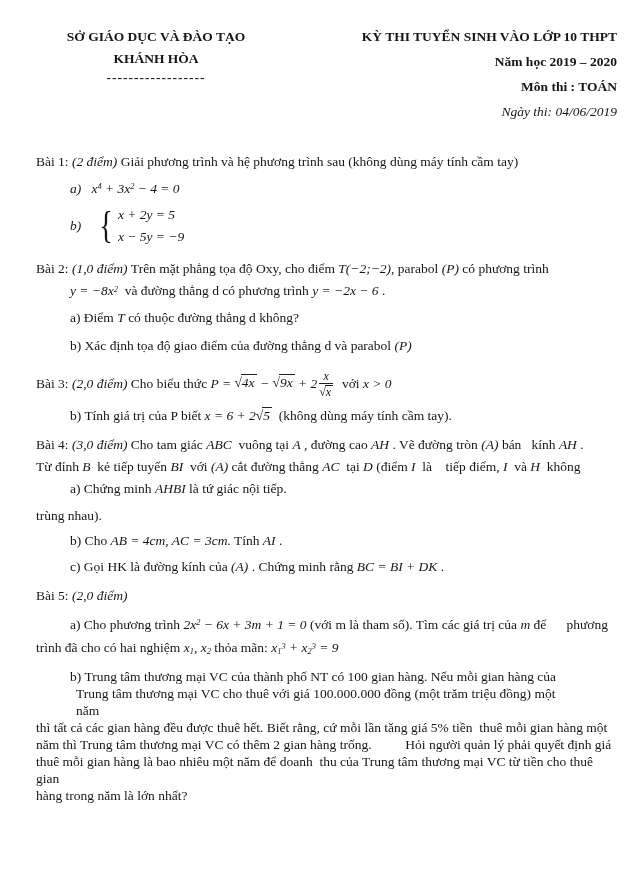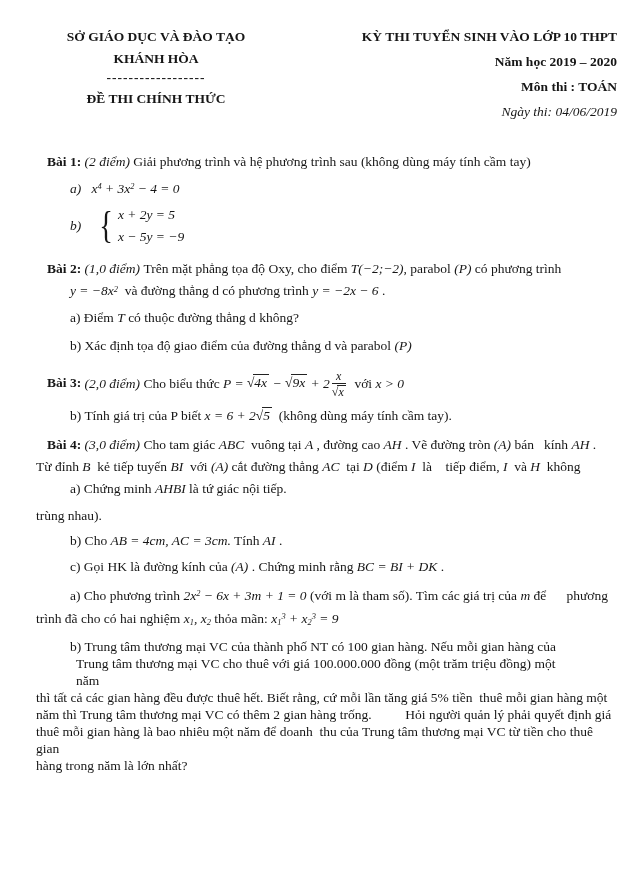--- a/index.html
+++ b/index.html
@@ -16,21 +16,21 @@
   .h-left .hline { margin-bottom:3px; }
   .h-left .divider { font-weight:bold; letter-spacing:1px; margin-bottom:3px; line-height:1.1; }
   .h-right { width:334px; margin-left:auto; text-align:right; }
   .h-right .hline { margin-bottom:6px; }
   .bold { font-weight:bold; }
   .ital { font-style:italic; }
   .uline { text-decoration:underline; text-underline-offset:2px; }
 
   
   .line { white-space:pre-wrap; }
-  .plabel { font-weight:bold;margin-left:11px; }
+  .plabel { font-weight:normal; }
   .pts { font-style:italic; }
   .m { font-style:italic; }
   .ind { padding-left:34px; }
   .ind2 { padding-left:40px; }
 
   sup,sub { font-size:0.62em; line-height:0; }
   sup { vertical-align:baseline; position:relative; top:-0.45em; }
   sub { vertical-align:baseline; position:relative; top:0.22em; }
 
   
@@ -54,21 +54,20 @@
 </head>
 <body>
 
 <div class="page">
 
   <div class="header">
     <div class="h-left">
       <div class="hline">SỞ GIÁO DỤC VÀ ĐÀO TẠO</div>
       <div class="hline">KHÁNH HÒA</div>
       <div class="divider">------------------</div>
-      <div class="hline">ĐỀ THI CHÍNH THỨC</div>
     </div>
     <div class="h-right">
       <div class="hline bold">KỲ THI TUYỂN SINH VÀO LỚP 10 THPT</div>
       <div class="hline bold">Năm học 2019 – 2020</div>
       <div class="hline bold">Môn thi : TOÁN</div>
       <div class="hline ital">Ngày thi: 04/06/2019</div>
     </div>
   </div>
 
   <div>
@@ -92,20 +91,21 @@
   <div>
     <div class="line mb3"><b class="plabel">Bài 4: </b><i class="pts">(3,0 điểm) </i><span>Cho tam giác </span><span class="m">ABC</span><span>  vuông tại </span><span class="m">A</span><span> , đường cao </span><span class="m">AH</span><span> . Vẽ đường tròn </span><span class="m">(A)</span><span> bán   kính </span><span class="m">AH</span><span> .</span></div>
     <div class="line mb3"><span>Từ đỉnh </span><span class="m">B</span><span>  kẻ tiếp tuyến </span><span class="m">BI</span><span>  với </span><span class="m">(A)</span><span> cắt đường thẳng </span><span class="m">AC</span><span>  tại </span><span class="m">D</span><span> (điểm </span><span class="m">I</span><span>  là    tiếp điểm, </span><span class="m">I</span><span>  và </span><span class="m">H</span><span>  không</span></div>
     <div class="line ind mb7"><span>a) Chứng minh </span><span class="m">AHBI</span><span> là tứ giác nội tiếp.</span></div>
     <div class="line mb6">trùng nhau).</div>
     <div class="line ind mb7"><span>b) Cho </span><span class="m">AB = 4cm, AC = 3cm.</span><span> Tính </span><span class="m">AI</span><span> .</span></div>
     <div class="line ind mb10"><span>c) Gọi HK là đường kính của </span><span class="m">(A)</span><span> . Chứng minh rằng </span><span class="m">BC = BI + DK</span><span> .</span></div>
   </div>
 
   <div>
+    <div class="line mb10"><b class="plabel">Bài 5: </b><i class="pts">(2,0 điểm)</i></div>
     <div class="line ind mb4"><span>a) Cho phương trình </span><span class="m"><span>2x</span><sup>2</sup><span> − 6x + 3m + 1 = 0</span></span><span> (với m là tham số). Tìm các giá trị của </span><span class="m">m</span><span> để      phương</span></div>
     <div class="line mb10"><span>trình đã cho có hai nghiệm </span><span class="m"><span>x</span><sub>1</sub><span>, x</span><sub>2</sub></span><span> thỏa mãn: </span><span class="m"><span>x</span><sub>1</sub><sup>3</sup><span> + x</span><sub>2</sub><sup>3</sup><span> = 9</span></span></div>
     <div class="line ind tight">b) Trung tâm thương mại VC của thành phố NT có 100 gian hàng. Nếu mỗi gian hàng của</div>
     <div class="line ind2 tight">Trung tâm thương mại VC cho thuê với giá 100.000.000 đồng (một trăm triệu đồng) một              năm</div>
     <div class="line tight">thì tất cả các gian hàng đều được thuê hết. Biết rằng, cứ mỗi lần tăng giá 5% tiền  thuê mỗi gian hàng một</div>
     <div class="line tight">năm thì Trung tâm thương mại VC có thêm 2 gian hàng trống.          Hỏi người quản lý phải quyết định giá</div>
     <div class="line tight">thuê mỗi gian hàng là bao nhiêu một năm để doanh  thu của Trung tâm thương mại VC từ tiền cho thuê gian</div>
     <div class="line tight">hàng trong năm là lớn nhất?</div>
   </div>
 

